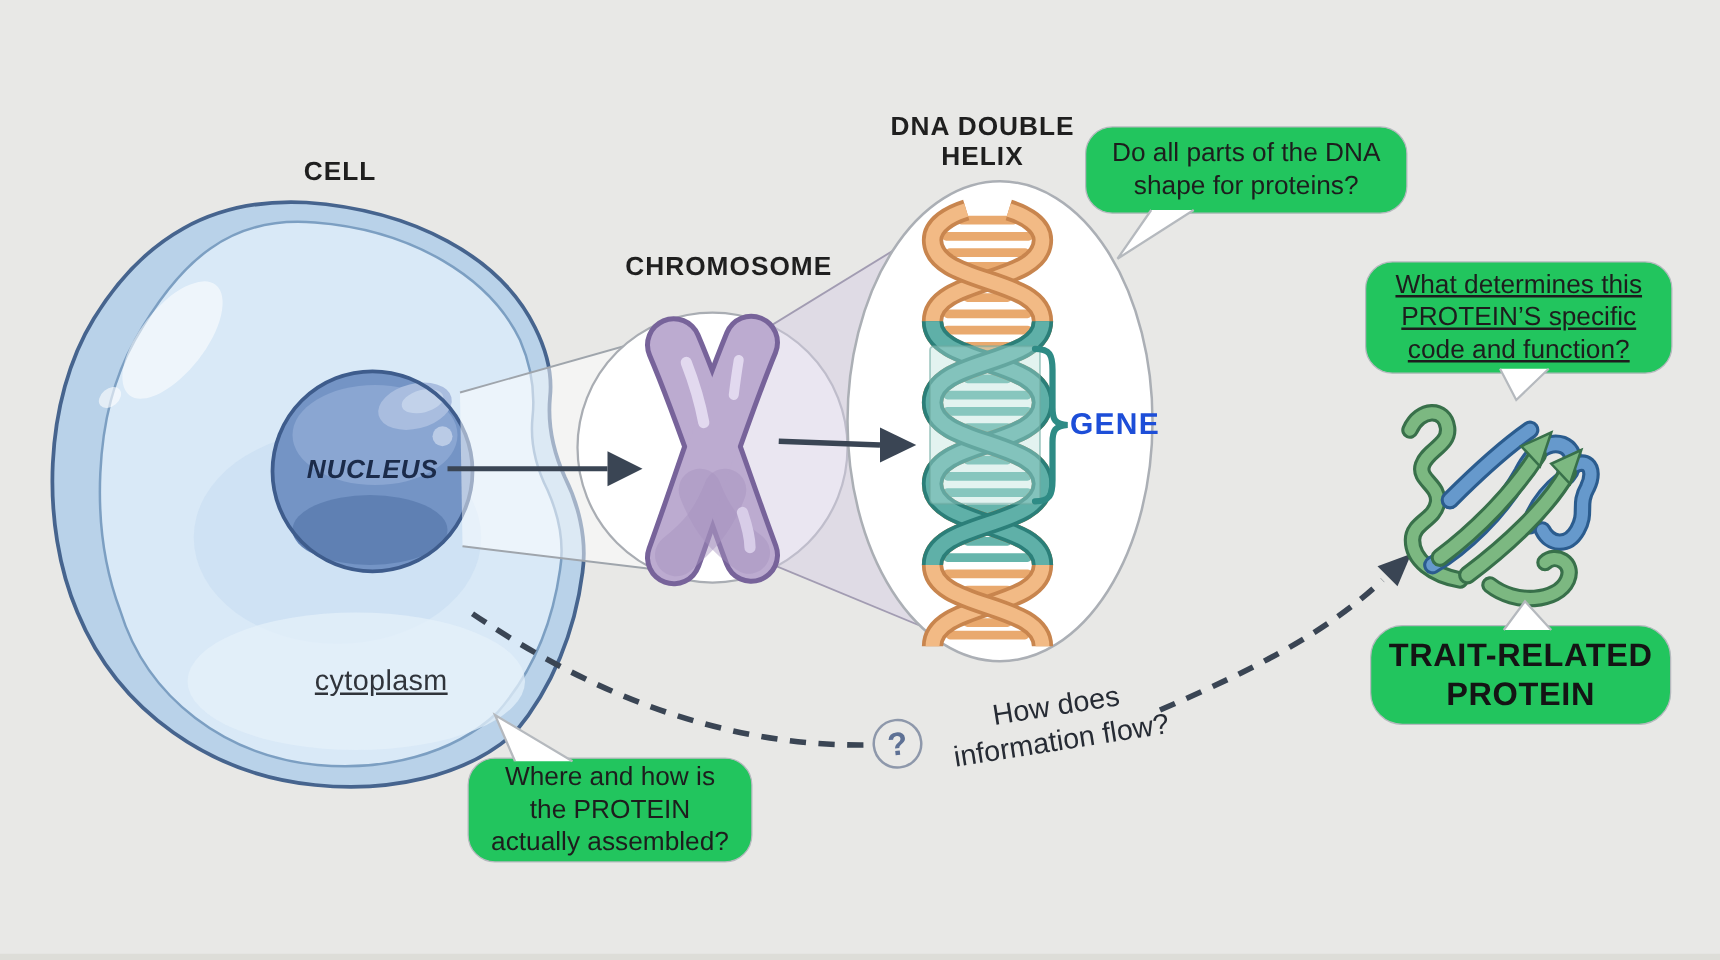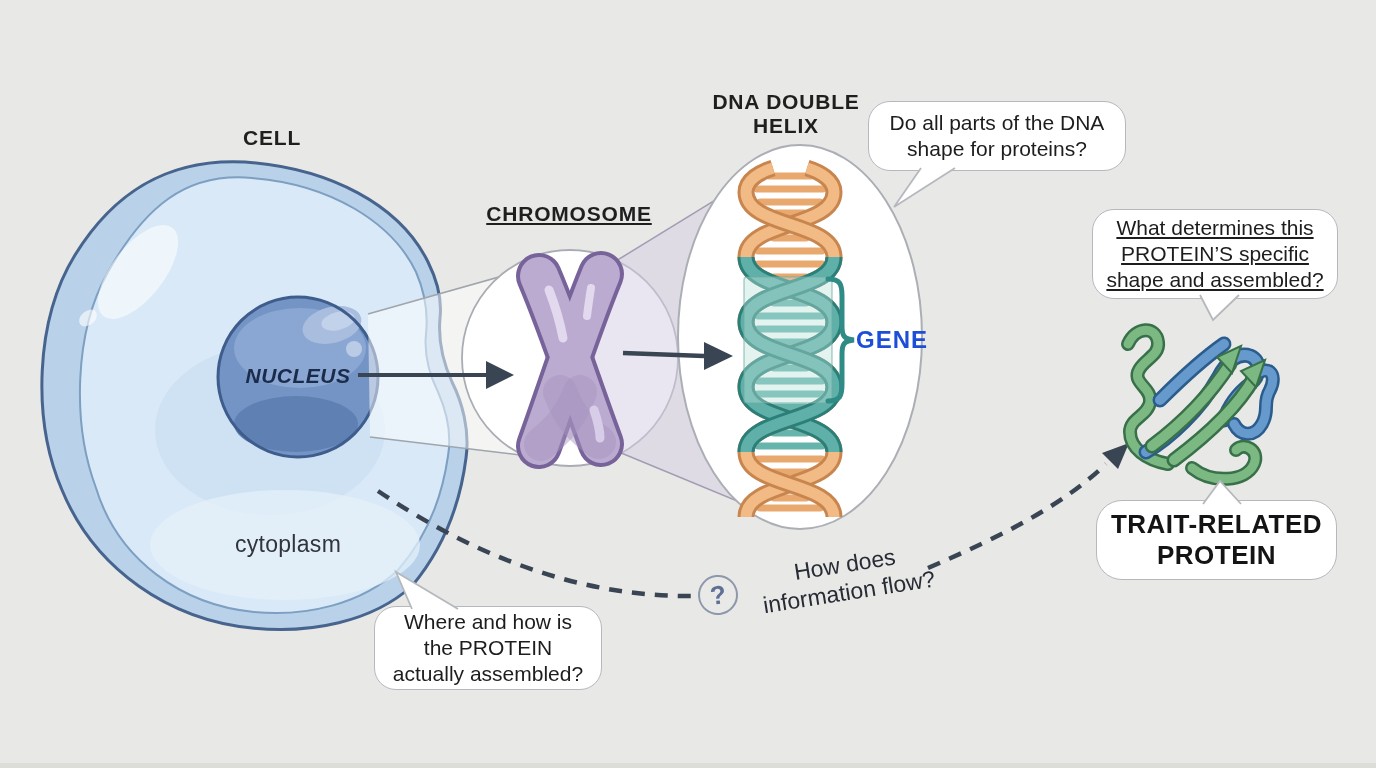--- a/index.html
+++ b/index.html
@@ -8,21 +8,21 @@
     background:#E8E8E6;
     font-family:"Liberation Sans","DejaVu Sans",sans-serif;
   }
   .stage svg{position:absolute;left:0;top:0;}
   .lbl{position:absolute;text-align:center;color:#1F1F1F;font-weight:bold;
        font-size:21px;letter-spacing:.8px;line-height:1.12;}
   .lbl-nucleus{color:#1B2B4A;letter-spacing:.5px;font-style:italic;}
   .lbl-cytoplasm{font-weight:400;font-size:23px;color:#30343B;letter-spacing:.3px;}
   .lbl-gene{color:#1d4ed8;font-size:24px;letter-spacing:1px;text-align:left;}
   .bubble{
-    position:absolute;background:#ffffff;border:1.5px solid #B5B9BE;
+    position:absolute;background:#22c55e;border:1.5px solid #B5B9BE;
     border-radius:22px;display:flex;flex-direction:column;justify-content:center;
     align-items:center;color:#1D1D1D;font-size:21px;line-height:1.24;z-index:10;
     box-sizing:border-box;text-align:center;
   }
   .bubble-bold{font-weight:bold;font-size:26px;line-height:1.18;letter-spacing:.5px;
     border-radius:26px;color:#141414;}
   .q-circle{
     position:absolute;width:40px;height:40px;border-radius:50%;
     border:2.5px solid #8E98AB;background:#E9E9E7;color:#5E7195;
     font-size:26px;font-weight:bold;display:flex;align-items:center;
@@ -182,42 +182,42 @@
       <path d="M1174,460 C1206,436 1238,406 1254,378" stroke="#38704A" stroke-width="15"></path>
       <path d="M1174,460 C1206,436 1238,406 1254,378" stroke="#7CB881" stroke-width="10"></path>
       <polygon points="1265,360 1241,371 1256,387" fill="#7CB881" stroke="#38704A" stroke-width="2"></polygon>
       <path d="M1192,468 C1212,484 1246,482 1254,464 C1260,450 1244,442 1236,450" stroke="#38704A" stroke-width="14"></path>
       <path d="M1192,468 C1212,484 1246,482 1254,464 C1260,450 1244,442 1236,450" stroke="#7CB881" stroke-width="9"></path>
     </g>
   </svg>
 
   <div class="lbl" style="left:212px;top:126px;width:120px;">CELL</div>
 
-  <div class="lbl" style="left:479px;top:202px;width:180px;text-decoration:underline;">CHROMOSOME</div>
+  <div class="lbl" style="left:493px;top:202px;width:180px;">CHROMOSOME</div>
 
   <div class="lbl" style="left:686px;top:90px;width:200px;">
     <div>DNA DOUBLE</div>
     <div>HELIX</div>
   </div>
 
   <div class="lbl lbl-nucleus" style="left:238px;top:364px;width:120px;">NUCLEUS</div>
 
-  <div class="lbl lbl-cytoplasm" style="left:218px;top:532px;width:140px;">cytoplasm</div>
+  <div class="lbl lbl-cytoplasm" style="left:235px;top:532px;width:140px;text-decoration:underline;">cytoplasm</div>
 
   <div class="lbl lbl-gene" style="left:856px;top:327px;width:90px;">GENE</div>
 
   <div class="bubble" style="left:868px;top:101px;width:258px;height:70px;">
     <div>Do all parts of the DNA</div>
     <div>shape for proteins?</div>
   </div>
 
   <div class="bubble" style="left:1092px;top:209px;width:246px;height:90px;text-decoration:underline;">
     <div>What determines this</div>
     <div>PROTEIN’S specific</div>
-    <div>shape and assembled?</div>
+    <div>code and function?</div>
   </div>
 
   <div class="bubble bubble-bold" style="left:1096px;top:500px;width:241px;height:80px;">
     <div>TRAIT-RELATED</div>
     <div>PROTEIN</div>
   </div>
 
   <div class="bubble" style="left:374px;top:606px;width:228px;height:84px;align-items:center;">
     <div>Where and how is</div>
     <div>the PROTEIN</div>

